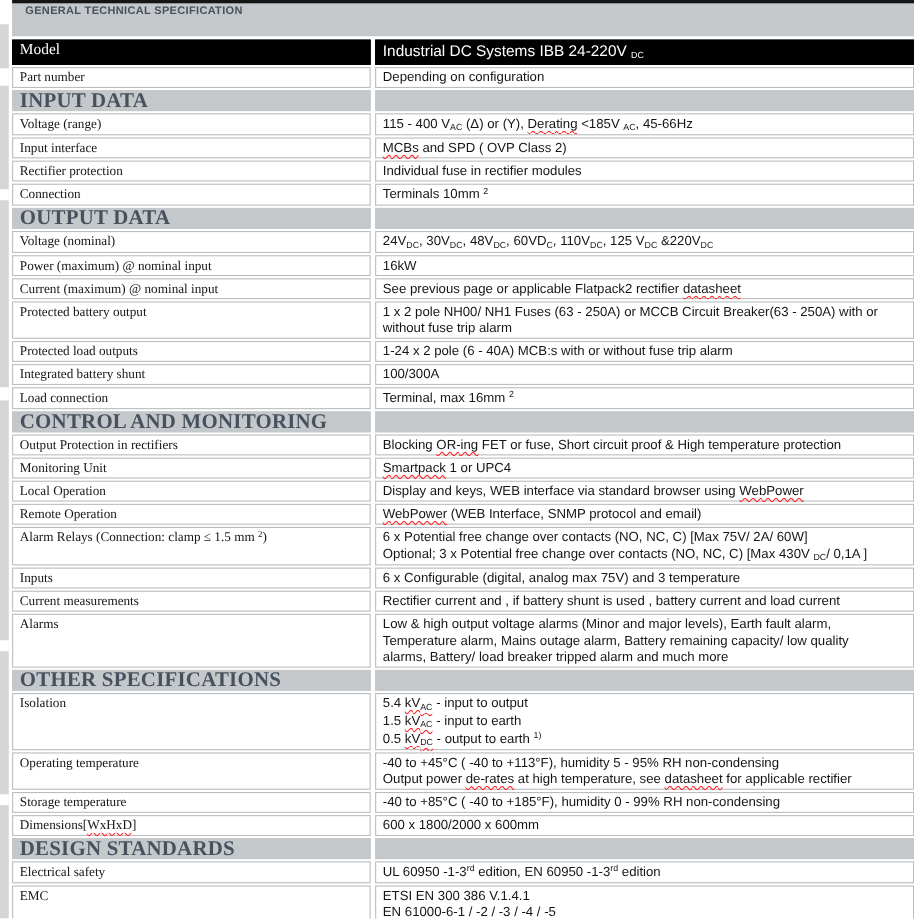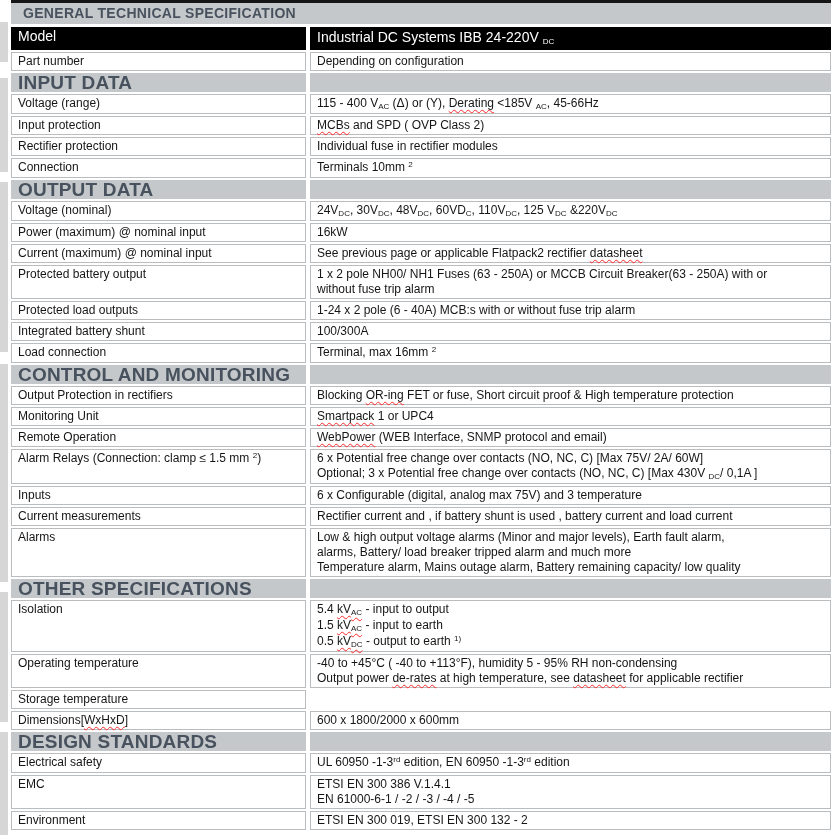--- a/index.html
+++ b/index.html
@@ -18,27 +18,27 @@
   .edge-strip{
     position:absolute;left:0;top:22px;width:8px;height:813px;
     background:
       linear-gradient(#d6d6d6,#d6d6d6);
   }
   .edge-strip .notch{position:absolute;left:0;width:8px;background:#fff;}
   .content{margin-left:11px;width:820px;}
   .title-bar{
     border-top:3px solid var(--rule);
     background:var(--bar-bg);color:var(--title-text);
-    font-weight:bold;font-size:14px;letter-spacing:.3px;
-    padding:2px 0 3px 12px;
+    font-weight:bold;font-size:10px;letter-spacing:.3px;
+    padding:2px 0 17px 12px;
   }
   .spec-table{margin-top:3px;}
   .t-row{display:flex;gap:4px;margin-bottom:2px;}
   .cell{border:1px solid var(--cell-border);background:#fff;padding:1px 6px;}
-  .label-cell{width:295px;flex:none;line-height:15px;}
+  .label-cell{width:326px;flex:none;line-height:15px;font-family:Liberation Serif, serif;}
   .value-cell{flex:1;}
   .line{line-height:15px;}
   .header-row .cell{
     background:#000;border-color:#000;color:#fff;
     font-size:14px;padding:1px 6px;
   }
   .header-row .line,.header-row.label-cell{line-height:17px;}
   .section-row .cell{
     background:var(--bar-bg);border-color:var(--bar-bg);
     color:var(--title-text);font-weight:bold;font-size:19px;letter-spacing:.2px;
@@ -84,21 +84,21 @@
           <div class="cell label-cell">INPUT DATA</div>
           <div class="cell value-cell"></div>
         </div>
         <div class="t-row">
           <div class="cell label-cell"><span>Voltage (range)</span></div>
           <div class="cell value-cell">
             <div class="line"><span>115 - 400 V</span><span class="sub">AC</span><span> (Δ) or (Y), </span><span class="wavy">Derating</span><span> &lt;185V </span><span class="sub">AC</span><span>, 45-66Hz</span></div>
           </div>
         </div>
         <div class="t-row">
-          <div class="cell label-cell"><span>Input protection</span></div>
+          <div class="cell label-cell"><span>Input interface</span></div>
           <div class="cell value-cell">
             <div class="line"><span class="wavy">MCBs</span><span> and SPD ( OVP Class 2)</span></div>
           </div>
         </div>
         <div class="t-row">
           <div class="cell label-cell"><span>Rectifier protection</span></div>
           <div class="cell value-cell">
             <div class="line"><span>Individual fuse in rectifier modules</span></div>
           </div>
         </div>
@@ -165,20 +165,26 @@
             <div class="line"><span>Blocking </span><span class="wavy">OR-ing</span><span> FET or fuse, Short circuit proof &amp; High temperature protection</span></div>
           </div>
         </div>
         <div class="t-row">
           <div class="cell label-cell"><span>Monitoring Unit</span></div>
           <div class="cell value-cell">
             <div class="line"><span class="wavy">Smartpack</span><span> 1 or UPC4</span></div>
           </div>
         </div>
         <div class="t-row">
+          <div class="cell label-cell"><span>Local Operation</span></div>
+          <div class="cell value-cell">
+            <div class="line"><span>Display and keys, WEB interface via standard browser using </span><span class="wavy">WebPower</span></div>
+          </div>
+        </div>
+        <div class="t-row">
           <div class="cell label-cell"><span>Remote Operation</span></div>
           <div class="cell value-cell">
             <div class="line"><span class="wavy">WebPower</span><span> (WEB Interface, SNMP protocol and email)</span></div>
           </div>
         </div>
         <div class="t-row">
           <div class="cell label-cell"><span>Alarm Relays (Connection: clamp ≤ 1.5 mm </span><span class="sup">2</span><span>)</span></div>
           <div class="cell value-cell">
             <div class="line"><span>6 x Potential free change over contacts (NO, NC, C) [Max 75V/ 2A/ 60W]</span></div>
             <div class="line"><span>Optional; 3 x Potential free change over contacts (NO, NC, C) [Max 430V </span><span class="sub">DC</span><span>/ 0,1A ]</span></div>
@@ -193,22 +199,22 @@
         <div class="t-row">
           <div class="cell label-cell"><span>Current measurements</span></div>
           <div class="cell value-cell">
             <div class="line"><span>Rectifier current and , if battery shunt is used , battery current and load current</span></div>
           </div>
         </div>
         <div class="t-row">
           <div class="cell label-cell"><span>Alarms</span></div>
           <div class="cell value-cell">
             <div class="line"><span>Low &amp; high output voltage alarms (Minor and major levels), Earth fault alarm,</span></div>
+            <div class="line"><span>Temperature alarm, Mains outage alarm, Battery remaining capacity/ low quality</span></div>
             <div class="line"><span>alarms, Battery/ load breaker tripped alarm and much more</span></div>
-            <div class="line"><span>Temperature alarm, Mains outage alarm, Battery remaining capacity/ low quality</span></div>
           </div>
         </div>
         <div class="t-row section-row">
           <div class="cell label-cell">OTHER SPECIFICATIONS</div>
           <div class="cell value-cell"></div>
         </div>
         <div class="t-row">
           <div class="cell label-cell"><span>Isolation</span></div>
           <div class="cell value-cell">
             <div class="line"><span>5.4 </span><span class="wavy">kV</span><span class="sub wavy">AC</span><span> - input to output</span></div>
@@ -218,20 +224,23 @@
         </div>
         <div class="t-row">
           <div class="cell label-cell"><span>Operating temperature</span></div>
           <div class="cell value-cell">
             <div class="line"><span>-40 to +45°C ( -40 to +113°F), humidity 5 - 95% RH non-condensing</span></div>
             <div class="line"><span>Output power </span><span class="wavy">de-rates</span><span> at high temperature, see </span><span class="wavy">datasheet</span><span> for applicable rectifier</span></div>
           </div>
         </div>
         <div class="t-row">
           <div class="cell label-cell"><span>Storage temperature</span></div>
+          <div class="cell value-cell">
+            <div class="line"><span>-40 to +85°C ( -40 to +185°F), humidity 0 - 99% RH non-condensing</span></div>
+          </div>
         </div>
         <div class="t-row">
           <div class="cell label-cell"><span>Dimensions[</span><span class="wavy">WxHxD</span><span>]</span></div>
           <div class="cell value-cell">
             <div class="line"><span>600 x 1800/2000 x 600mm</span></div>
           </div>
         </div>
         <div class="t-row section-row">
           <div class="cell label-cell">DESIGN STANDARDS</div>
           <div class="cell value-cell"></div>

